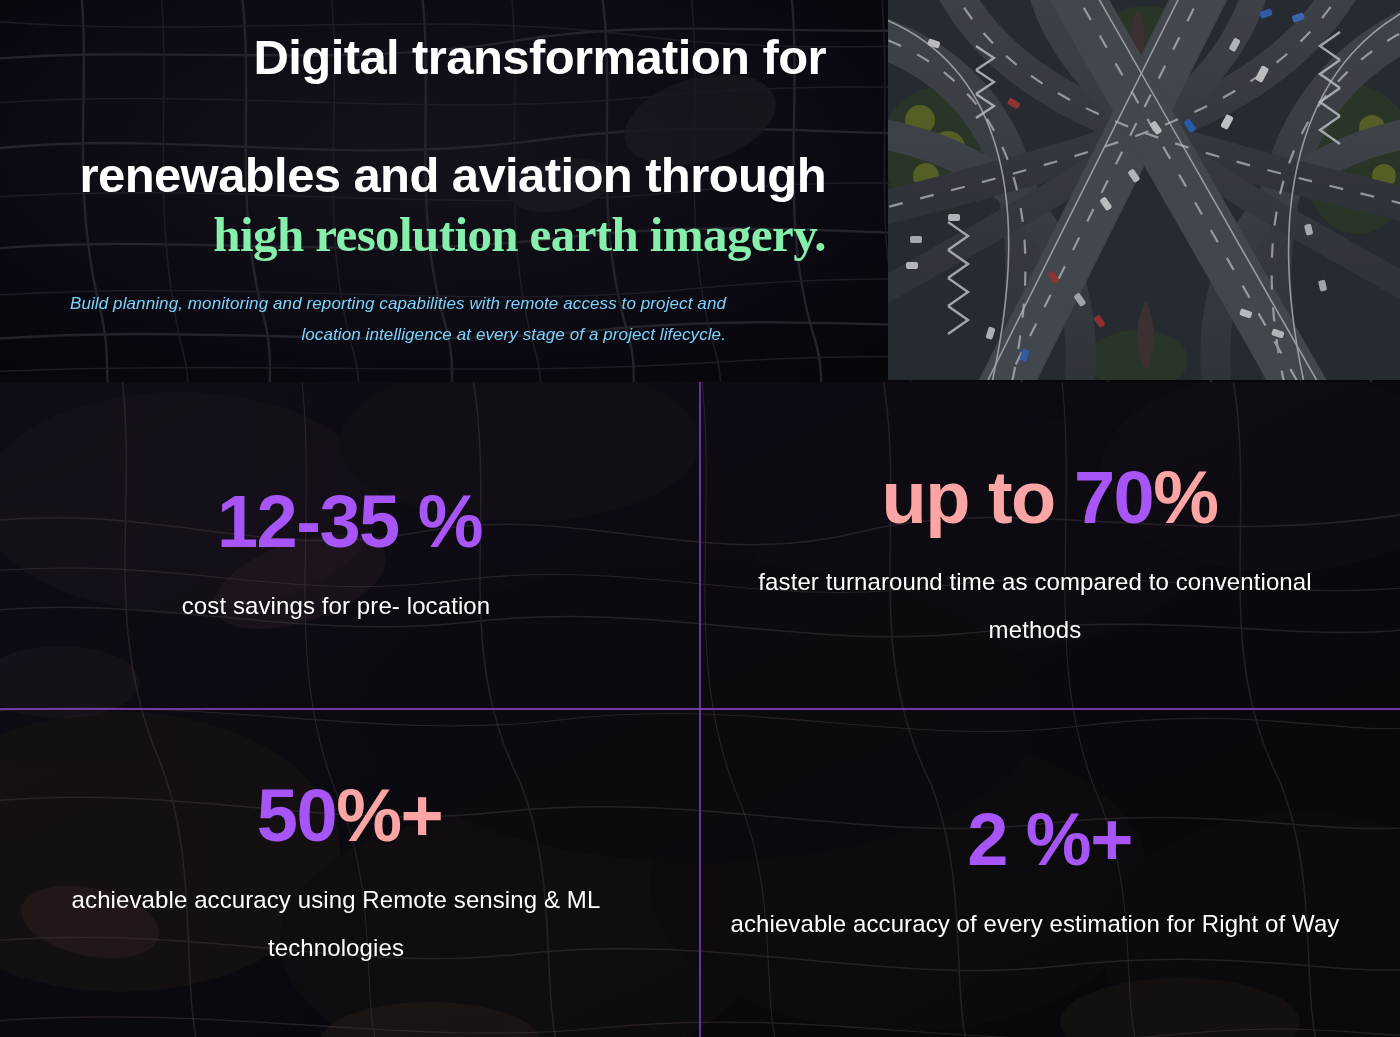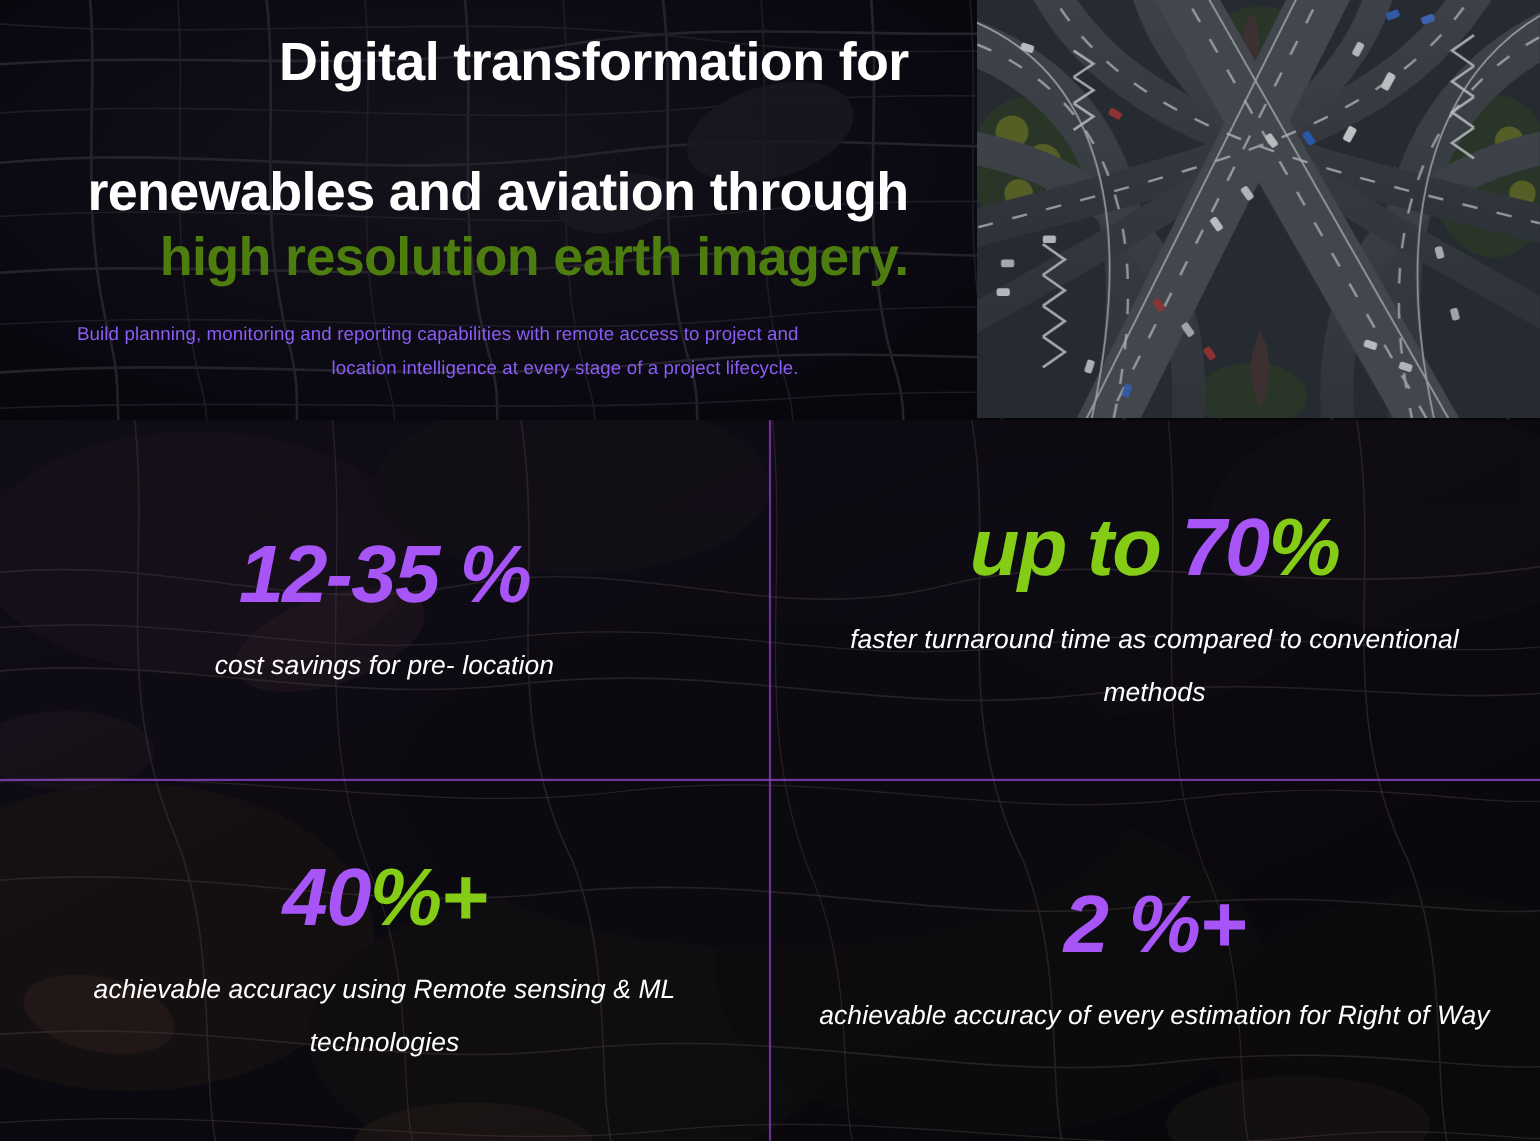--- a/index.html
+++ b/index.html
@@ -47,30 +47,31 @@
     text-align:right;
   }
 
   .hero-title {
     font-size:49px;
     line-height:59px;
     font-weight:700;
     letter-spacing:-0.6px;
     color:#ffffff;
   }
-  .hero-title .accent { color:#4d7c0f; }
+  .hero-title .accent { color:#86efac;font-family:Liberation Serif, serif; }
 
   .hero-sub {
     margin-top:24px;
     font-size:17px;
     line-height:31px;
     font-weight:400;
-    color:#8b5cf6;
+    color:#7dd3fc;
     letter-spacing:0.1px;
     max-width:700px;
+    font-style:italic;
   }
 
   
   .hero-photo {
     position:absolute;
     left:888px;
     top:0;
     width:512px;
     height:380px;
     overflow:hidden;
@@ -96,38 +97,36 @@
     inset:0;
     display:grid;
     grid-template-columns:699px 701px;
     grid-template-rows:327px 328px;
     z-index:6;
   }
 
   .cell {
     display:flex;
     flex-direction:column;
-    align-items:center;
     justify-content:center;
     padding:0 26px;
     text-align:center;
-    font-style:italic;
   }
   .cell.r1 { padding-top:18px; }
 
   .stat-value {
     font-size:74px;
     line-height:84px;
     font-weight:700;
     letter-spacing:-1.5px;
     color:#ffffff;
     white-space:nowrap;
   }
   .stat-value .p { color:#a855f7; }
-  .stat-value .w { color:#84cc16; }
+  .stat-value .w { color:#fca5a5; }
 
   .stat-label {
     margin-top:18px;
     font-size:24px;
     line-height:48px;
     font-weight:400;
     color:#ffffff;
     letter-spacing:0.1px;
     max-width:620px;
   }
@@ -378,21 +377,21 @@
 
       <div class="cell r1">
         <div class="stat-value">
           <span class="w">up to </span><span class="p">70</span><span class="w">%</span>
         </div>
         <div class="stat-label">faster turnaround time as compared to conventional methods</div>
       </div>
 
       <div class="cell">
         <div class="stat-value">
-          <span class="p">40</span><span class="w">%+</span>
+          <span class="p">50</span><span class="w">%+</span>
         </div>
         <div class="stat-label">achievable accuracy using Remote sensing &amp; ML technologies</div>
       </div>
 
       <div class="cell">
         <div class="stat-value">
           <span class="p">2 %+</span>
         </div>
         <div class="stat-label">achievable accuracy of every estimation for Right of Way</div>
       </div>

